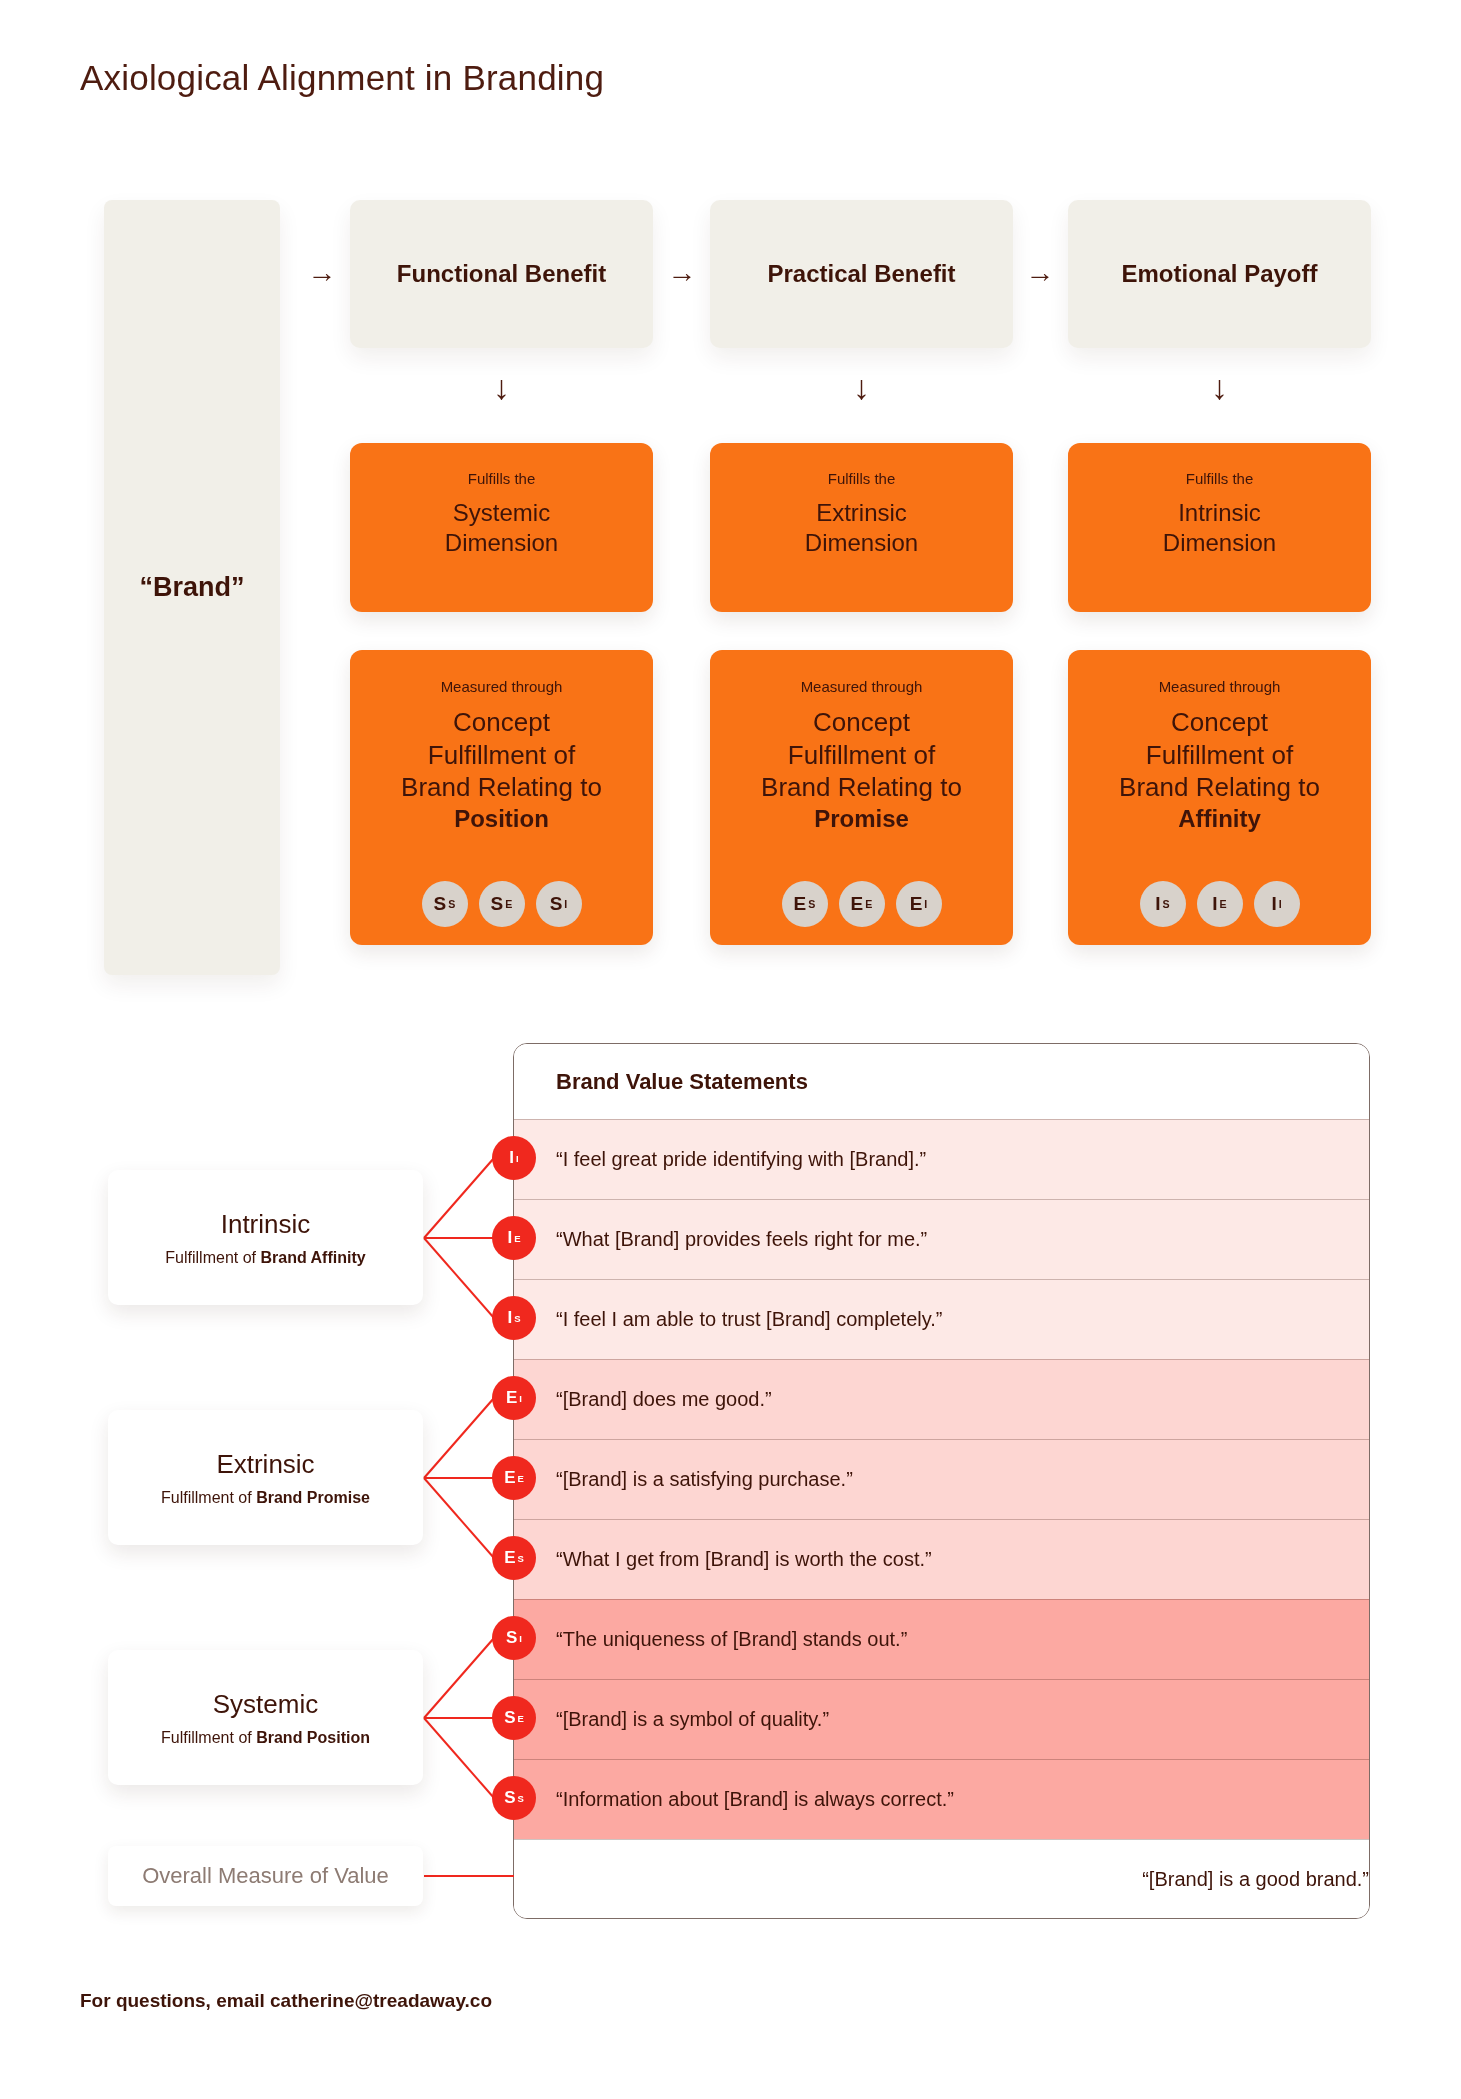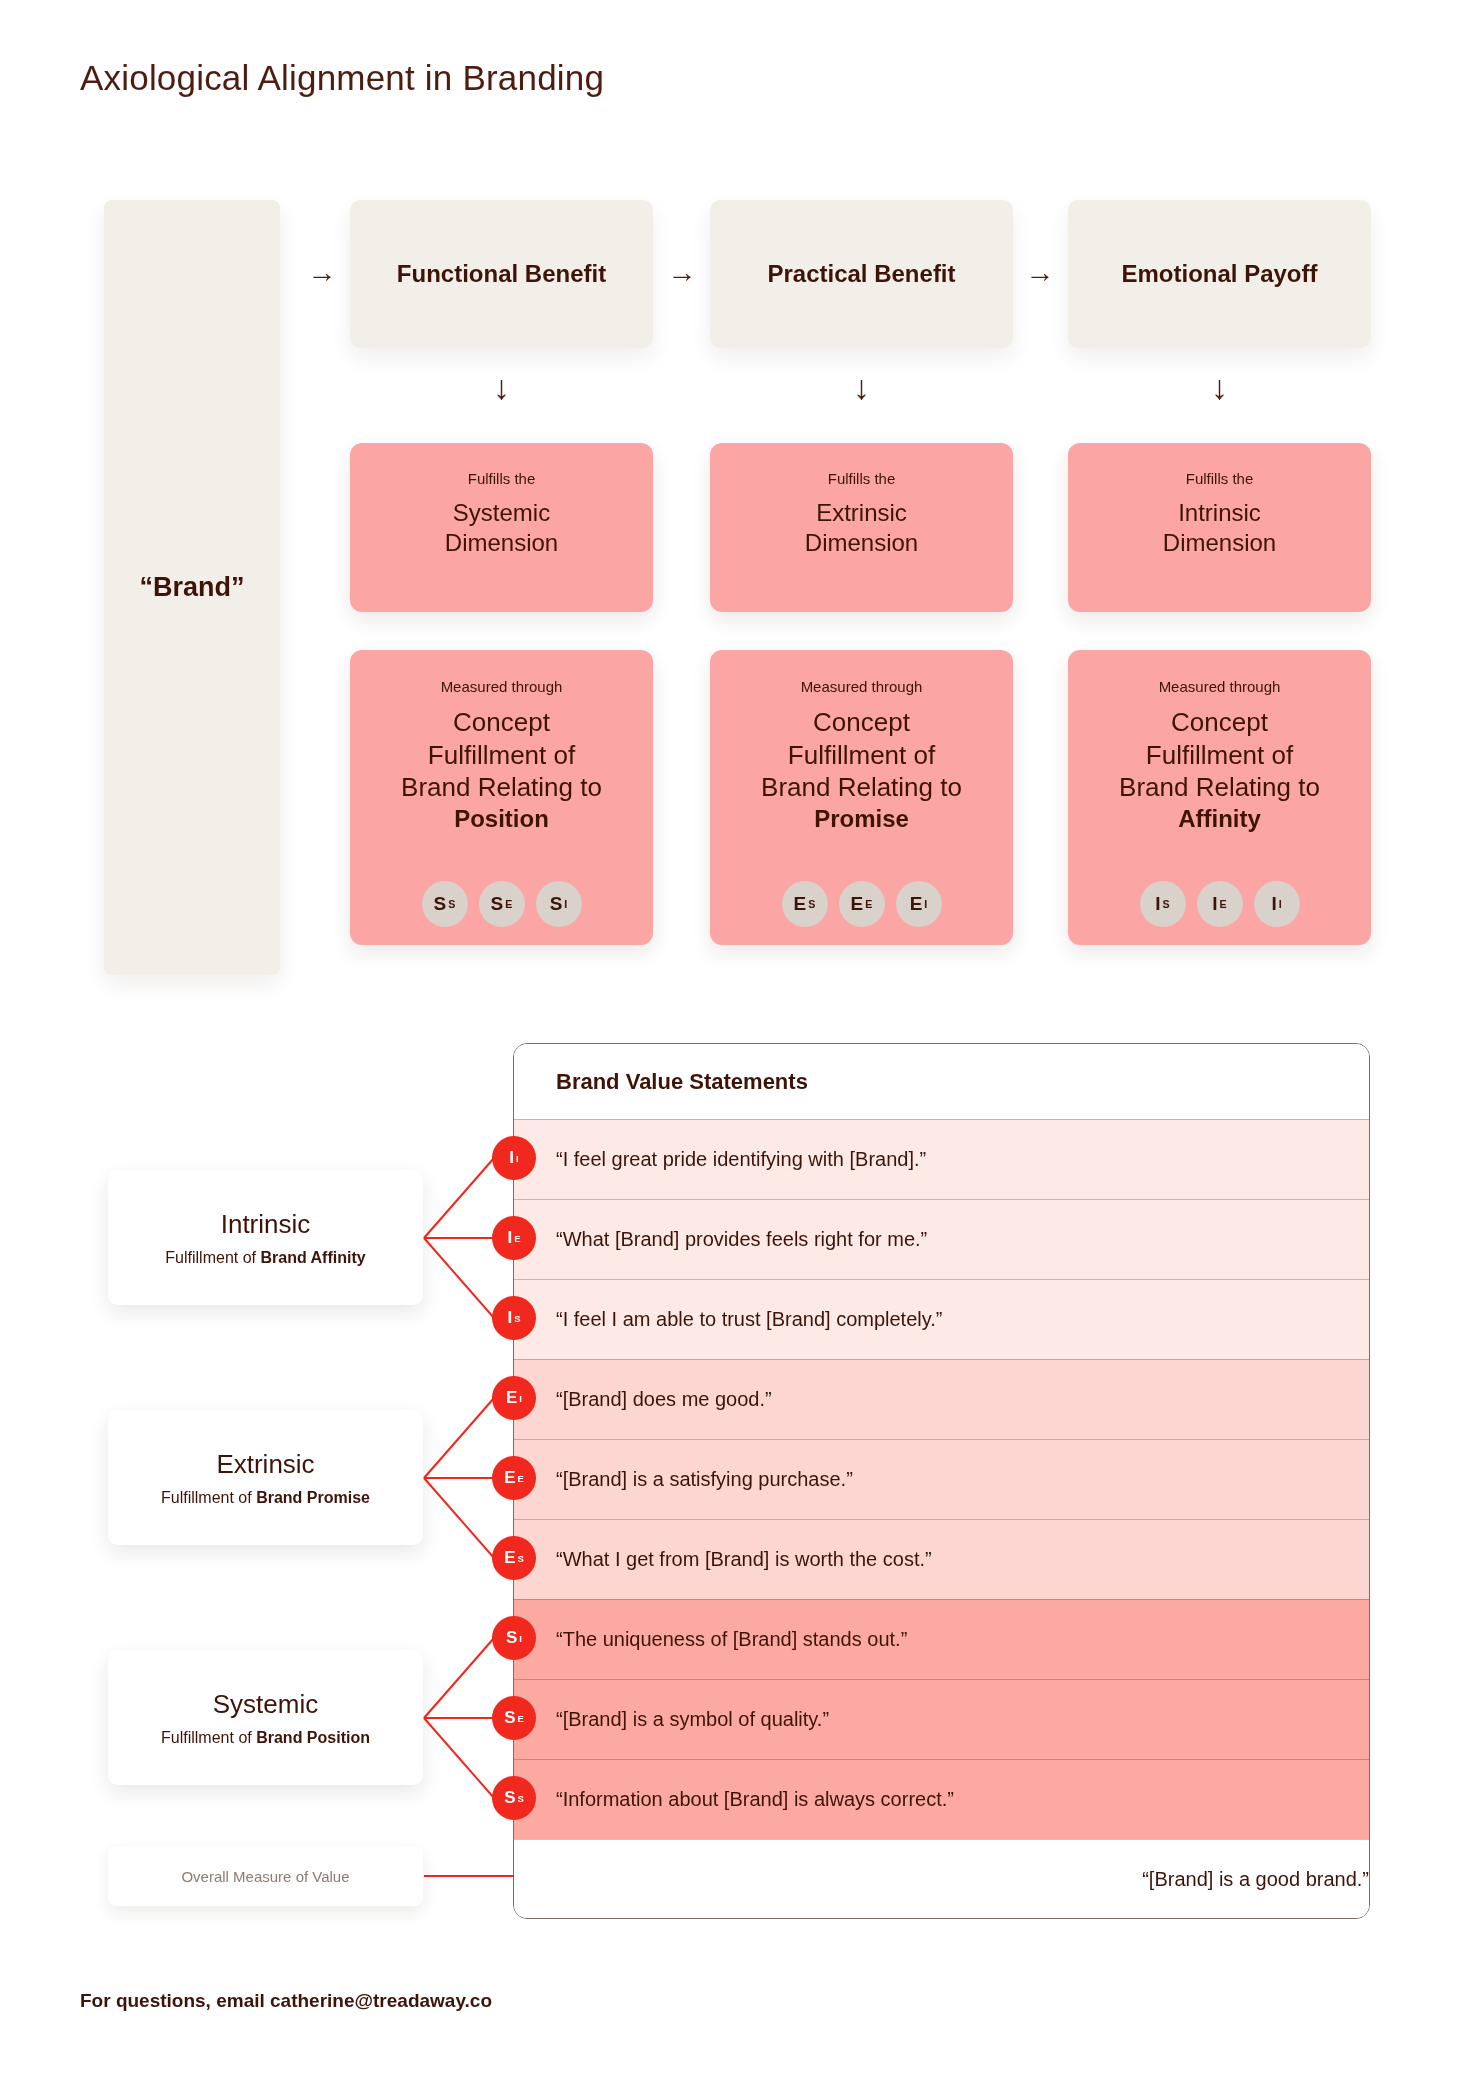--- a/index.html
+++ b/index.html
@@ -44,21 +44,21 @@
   }
   .arrow-right{
     position:absolute;left:-49px;top:56px;width:42px;text-align:center;
     font-size:29px;color:var(--ink-light);font-weight:400;
   }
   .arrow-down{
     position:absolute;top:168px;left:0;right:0;text-align:center;
     font-size:34px;color:var(--ink-light);
   }
   .white-card{
-    position:absolute;left:0;right:0;background:#fca5a5;border-radius:12px;
+    position:absolute;left:0;right:0;background:#f97316;border-radius:12px;
     box-shadow:0 8px 20px rgba(60,30,15,.10);
     display:flex;flex-direction:column;align-items:center;text-align:center;
   }
   .fulfills-box{top:243px;height:169px;padding-top:27px;}
   .measured-box{top:450px;height:295px;padding-top:28px;}
   .small-prefix{font-size:15px;color:var(--ink);margin-bottom:11px;}
   .dimension{font-size:24px;line-height:1.25;max-width:180px;text-align:center;}
   .concept{font-size:26px;line-height:1.25;max-width:208px;}
   .concept-bold{font-size:24px;font-weight:700;line-height:1.25;}
   .dim-badges{display:flex;gap:11px;margin-top:auto;margin-bottom:18px;}
@@ -98,21 +98,21 @@
     border-radius:10px;box-shadow:0 8px 20px rgba(60,30,15,.10);
     display:flex;flex-direction:column;align-items:center;justify-content:center;
     text-align:center;gap:9px;
   }
   .group-box .g-title{font-size:26px;}
   .group-box .g-sub{font-size:16px;}
   .overall-box{
     position:absolute;left:108px;top:1846px;width:315px;height:60px;background:#fff;
     border-radius:8px;box-shadow:0 6px 16px rgba(60,30,15,.09);
     display:flex;align-items:center;justify-content:center;
-    font-size:15px;color:var(--muted);
+    font-size:22px;color:var(--muted);
   }
   .page-footer{
     position:absolute;left:80px;top:1990px;font-size:19px;font-weight:700;
   }
 </style>
 </head>
 <body>
 
 <h1 class="page-title">Axiological Alignment in Branding</h1>
 

